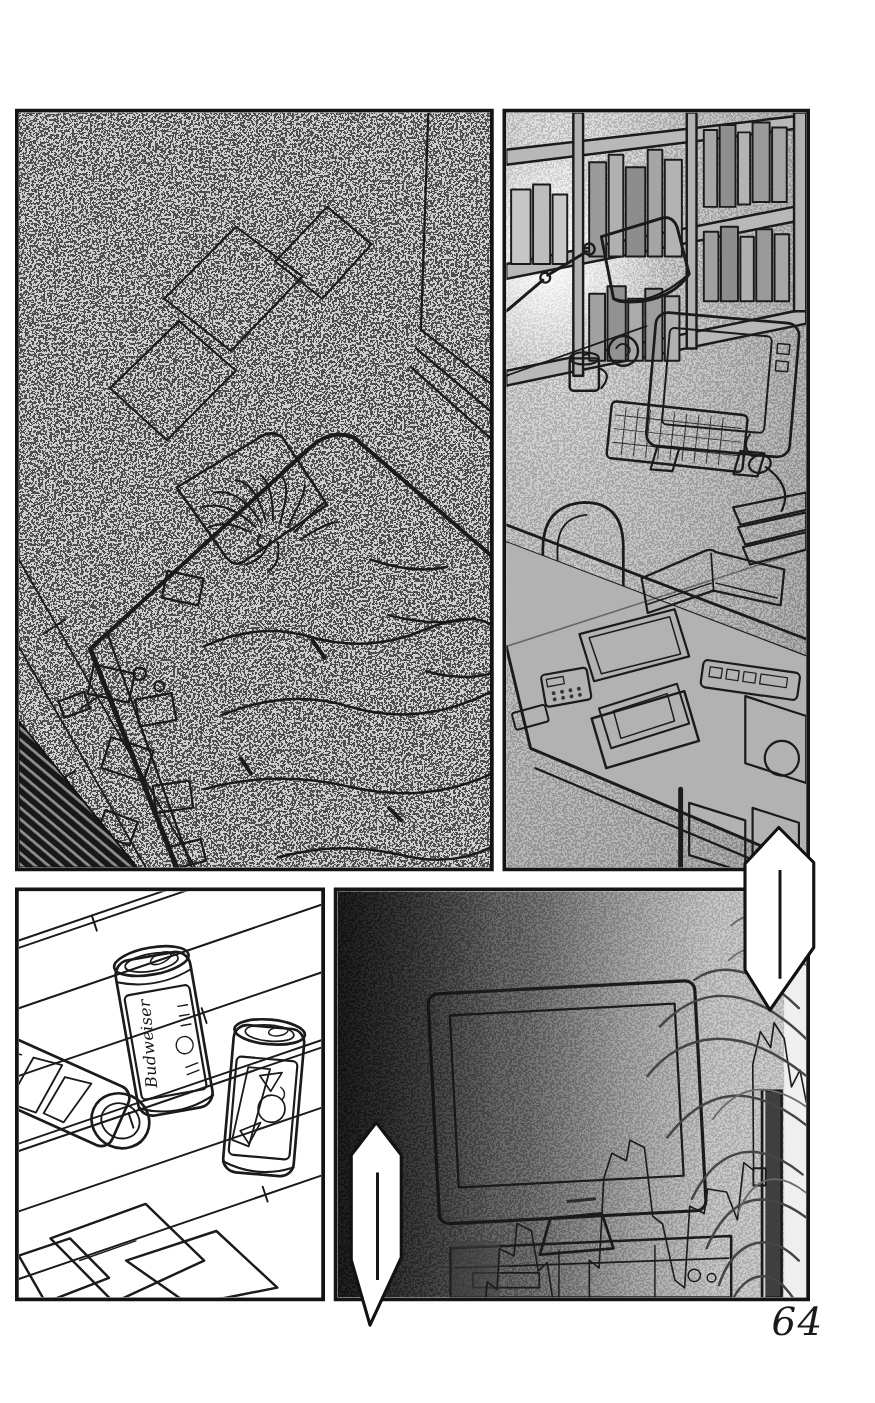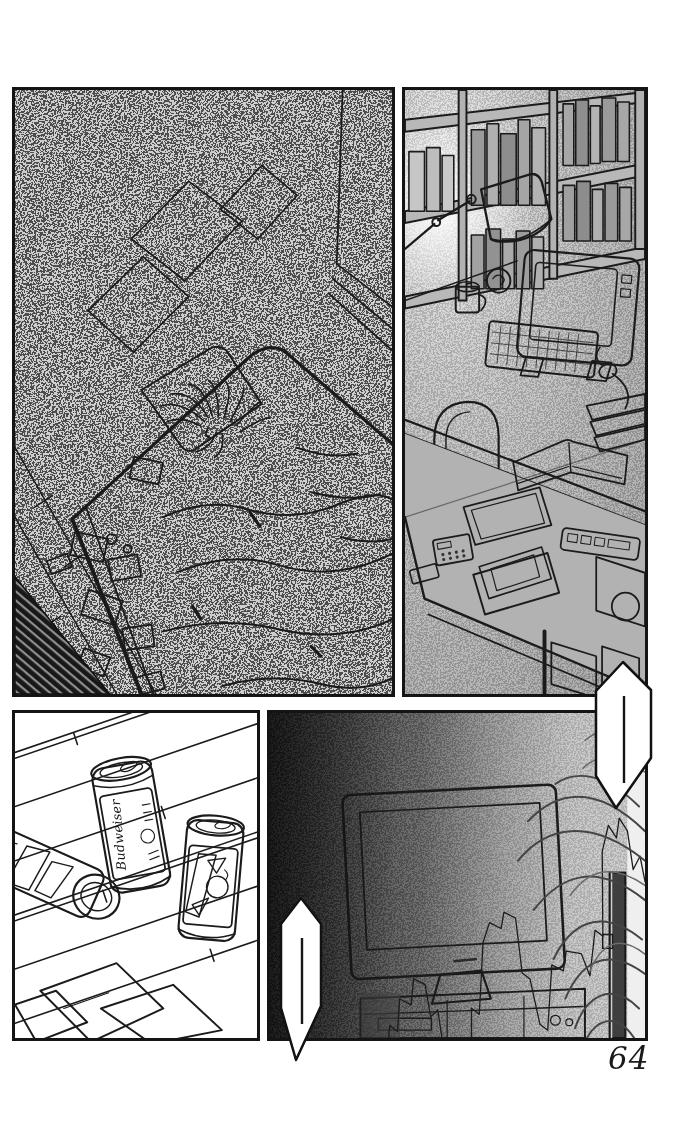--- a/index.html
+++ b/index.html
@@ -8,21 +8,21 @@
   .panel{position:absolute;border:3.5px solid #141414;background:#fff;overflow:hidden;box-sizing:border-box;}
   .panel svg{display:block;width:100%;height:100%;}
   #panel-bedroom{left:12px;top:87px;width:383px;height:610px;}
   #panel-desk{left:402px;top:87px;width:246px;height:610px;}
   #panel-cans{left:12px;top:710px;width:248px;height:331px;}
   #panel-tv{left:267px;top:710px;width:381px;height:331px;}
   .bubble{position:absolute;z-index:6;}
   #bubble-a{left:588px;top:658px;width:72px;height:158px;}
   #bubble-b{left:274px;top:894px;width:54px;height:172px;}
   #page-number{position:absolute;left:608px;top:1040px;width:60px;height:40px;
-    font-style:italic;font-size:31px;color:#1a1a1a;
+    text-align:center;font-style:italic;font-size:31px;color:#1a1a1a;
     font-family:"DejaVu Serif", serif;letter-spacing:1px;}
   .ink{stroke:#1b1b1b;fill:none;stroke-linecap:round;stroke-linejoin:round;}
 </style>
 </head>
 <body>
 
 <div class="sheet">
 
   <svg width="0" height="0" style="position:absolute" aria-hidden="true">
     <defs>

